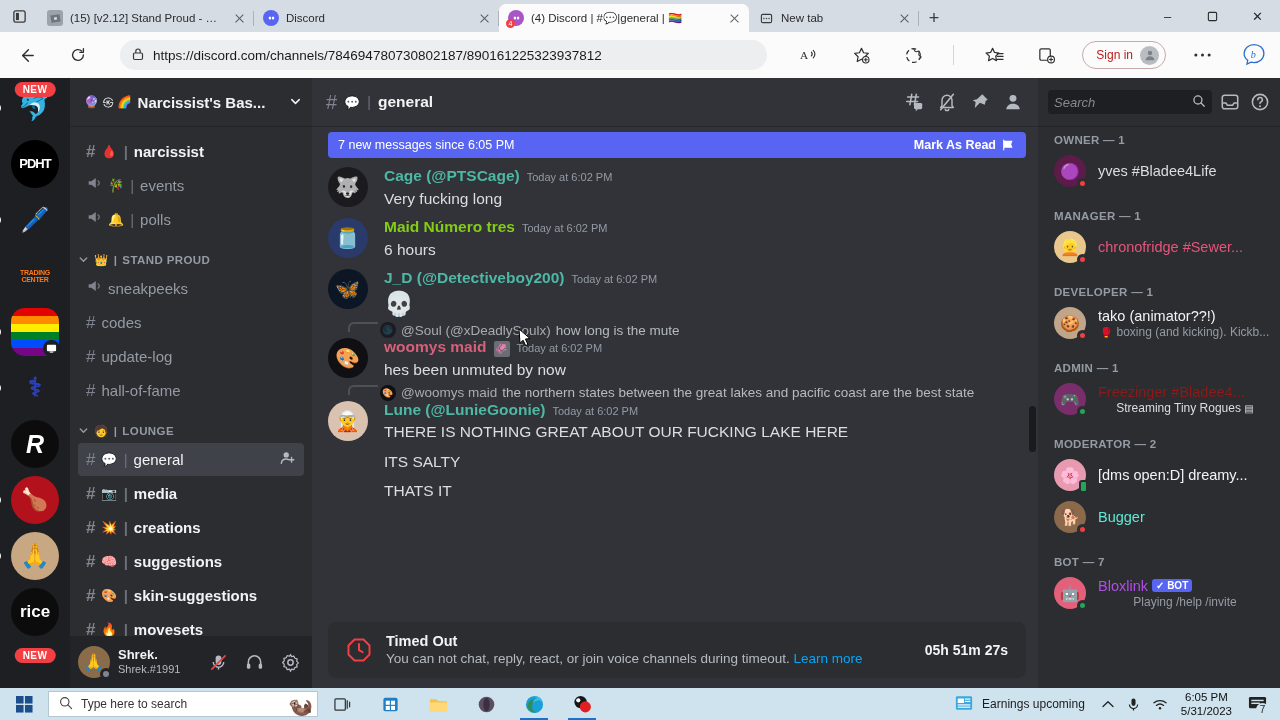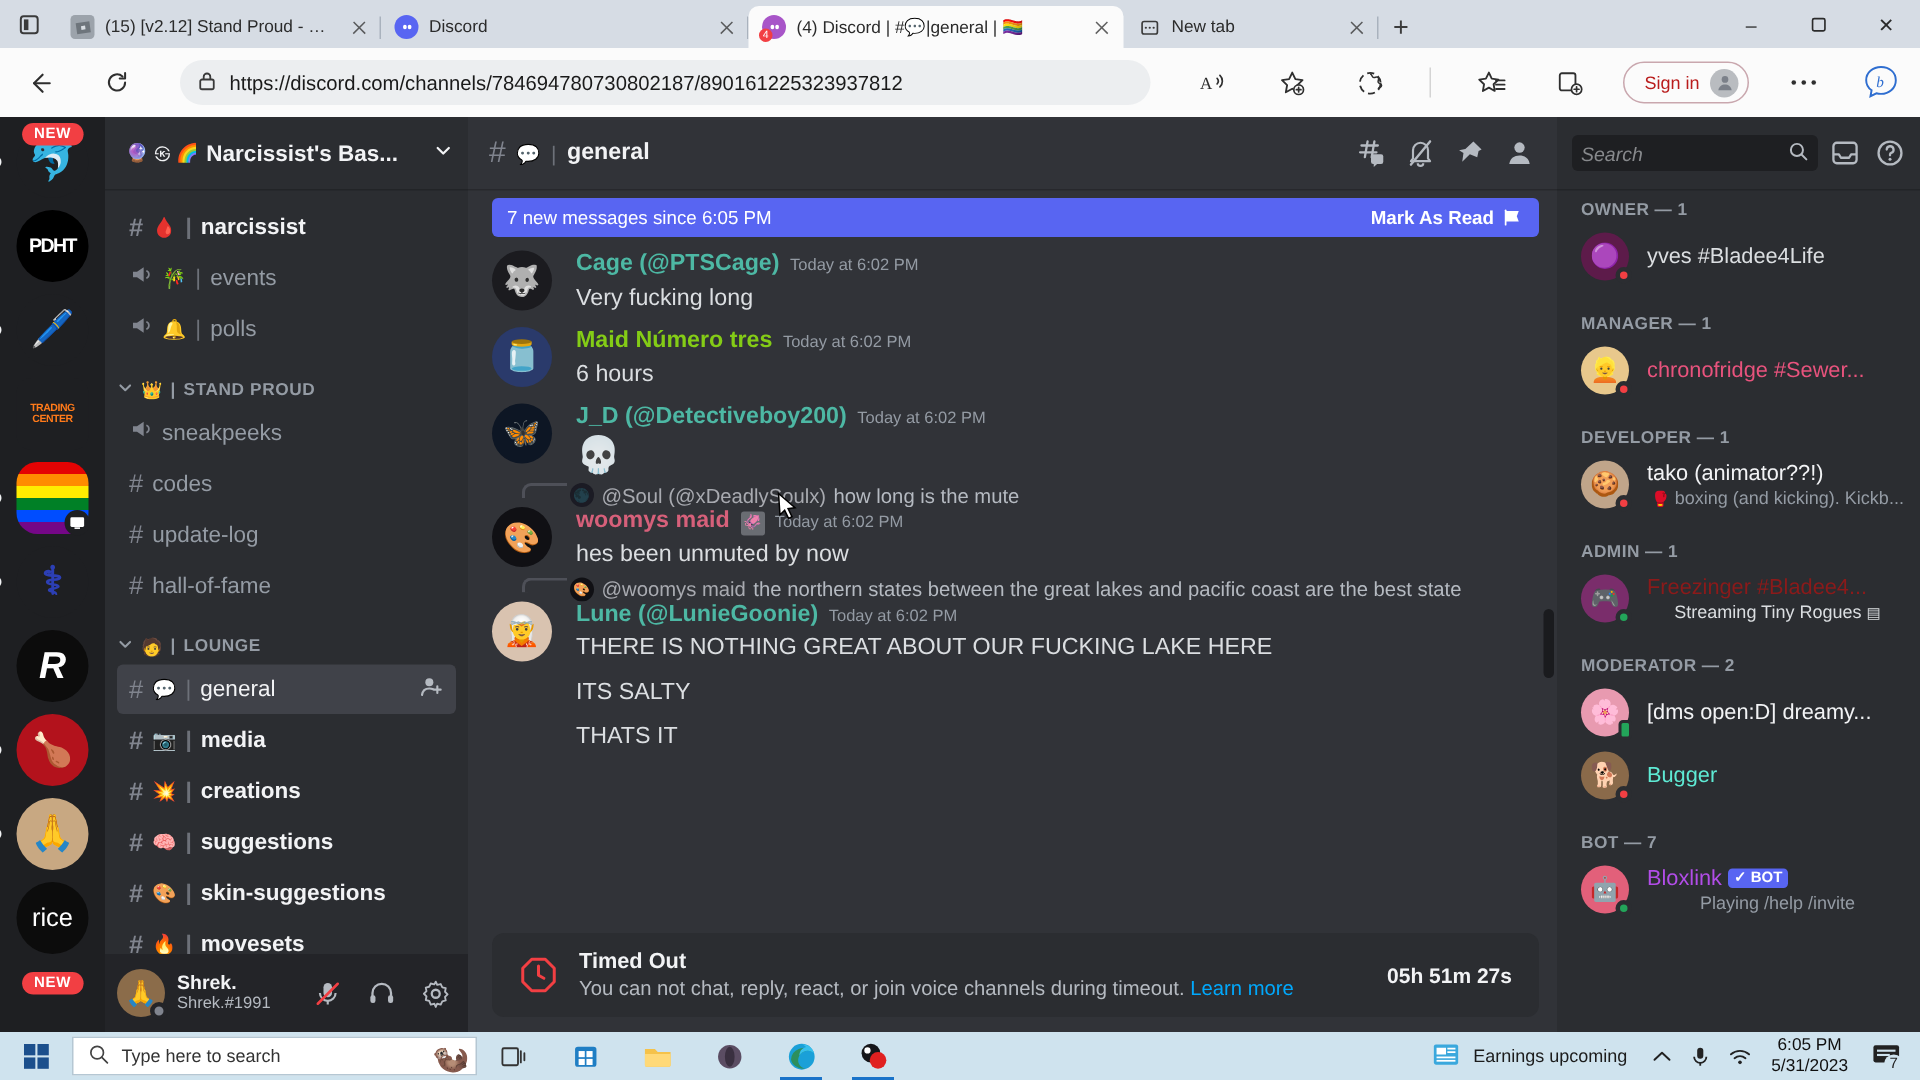--- a/index.html
+++ b/index.html
@@ -460,21 +460,21 @@
         <span class="rail-ico" style="background:#b3121c;font-size:22px">🍗</span>
         <span class="rail-pill"></span>
       </div>
 
       <div class="rail-item">
         <span class="rail-ico" style="background:#c8a882;font-size:24px">🙏</span>
         <span class="rail-pill"></span>
       </div>
 
       <div class="rail-item">
-        <span class="rail-ico" style="background:#0c0c0c;font-size:17px;font-weight:400">rice</span>
+        <span class="rail-ico" style="background:#0c0c0c;font-size:17px;font-weight:700">rice</span>
       </div>
 
       <div class="rail-item">
         <span class="newpill" style="top:4px">NEW</span>
       </div>
     </div>
 
     <div class="chansb">
       <div class="guild-header">
         <span style="font-size:12px;font-weight:400">🔮 ㉿ 🌈</span>

